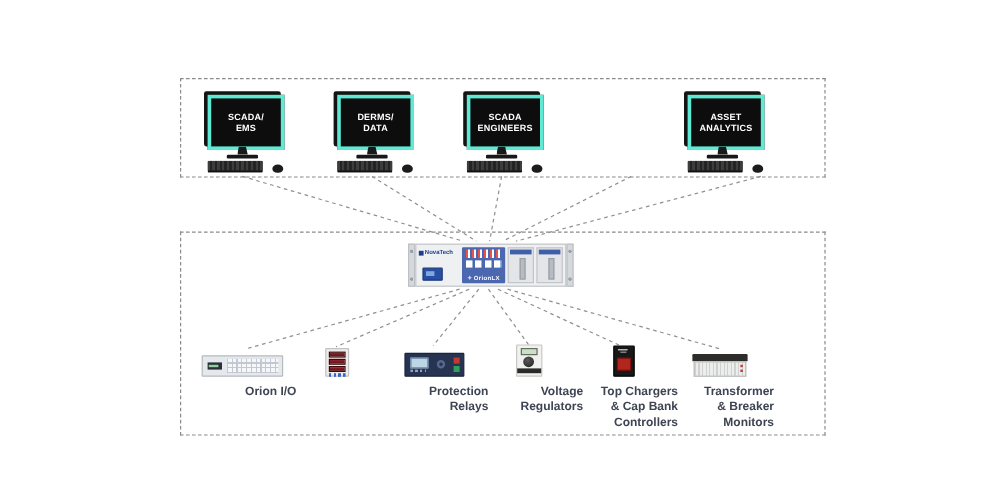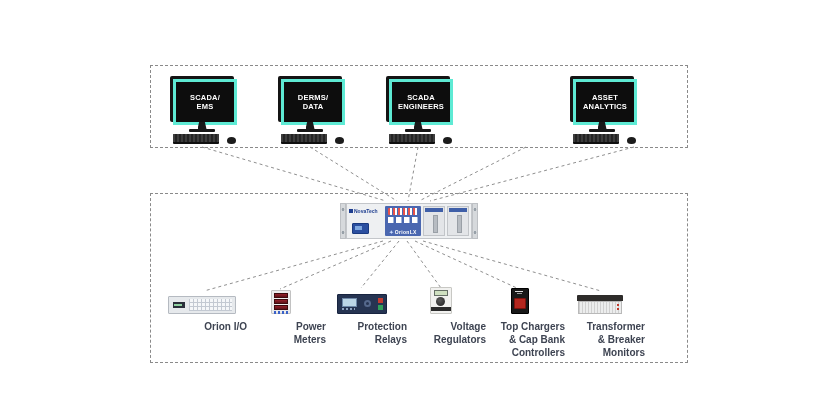--- a/index.html
+++ b/index.html
@@ -245,24 +245,20 @@
 
   <div class="fdev" style="left:236px">
     <div class="icon-box">
       <div class="meter-unit">
         <div class="meter-bar"></div>
         <div class="meter-bar"></div>
         <div class="meter-bar"></div>
         <div class="meter-btns"></div>
       </div>
     </div>
-    <div class="dev-label">
-      <div>Power</div>
-      <div>Meters</div>
-    </div>
   </div>
 
   <div class="fdev" style="left:396px">
     <div class="icon-box">
       <div class="vreg-unit">
         <div class="vreg-lcd"></div>
         <div class="vreg-knob"></div>
         <div class="vreg-band"></div>
       </div>
     </div>

